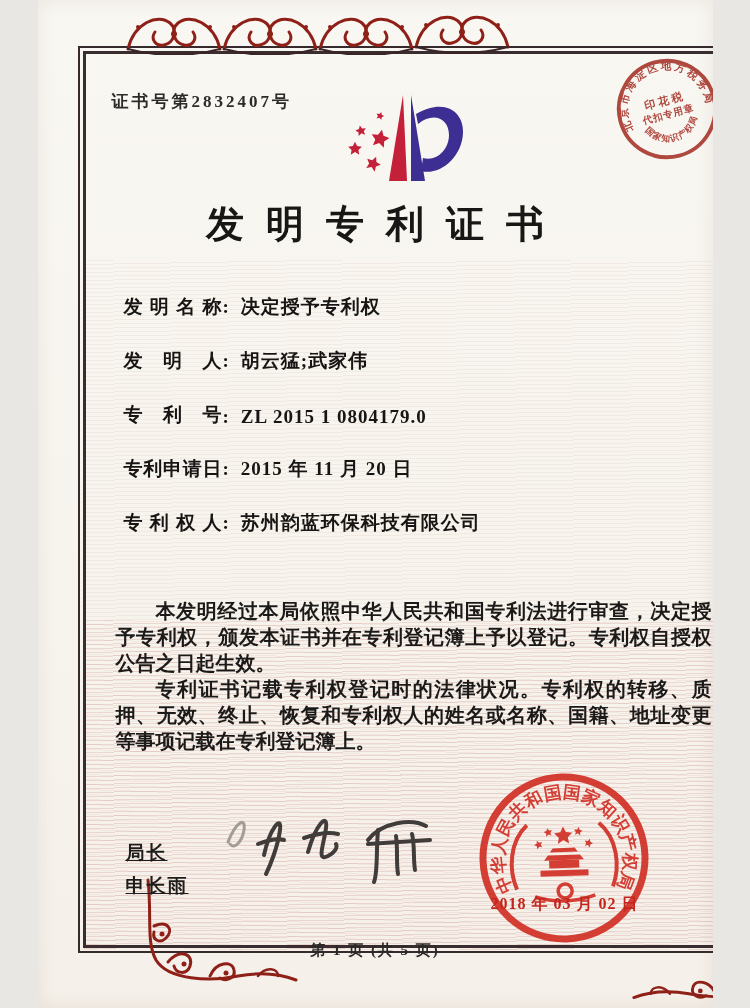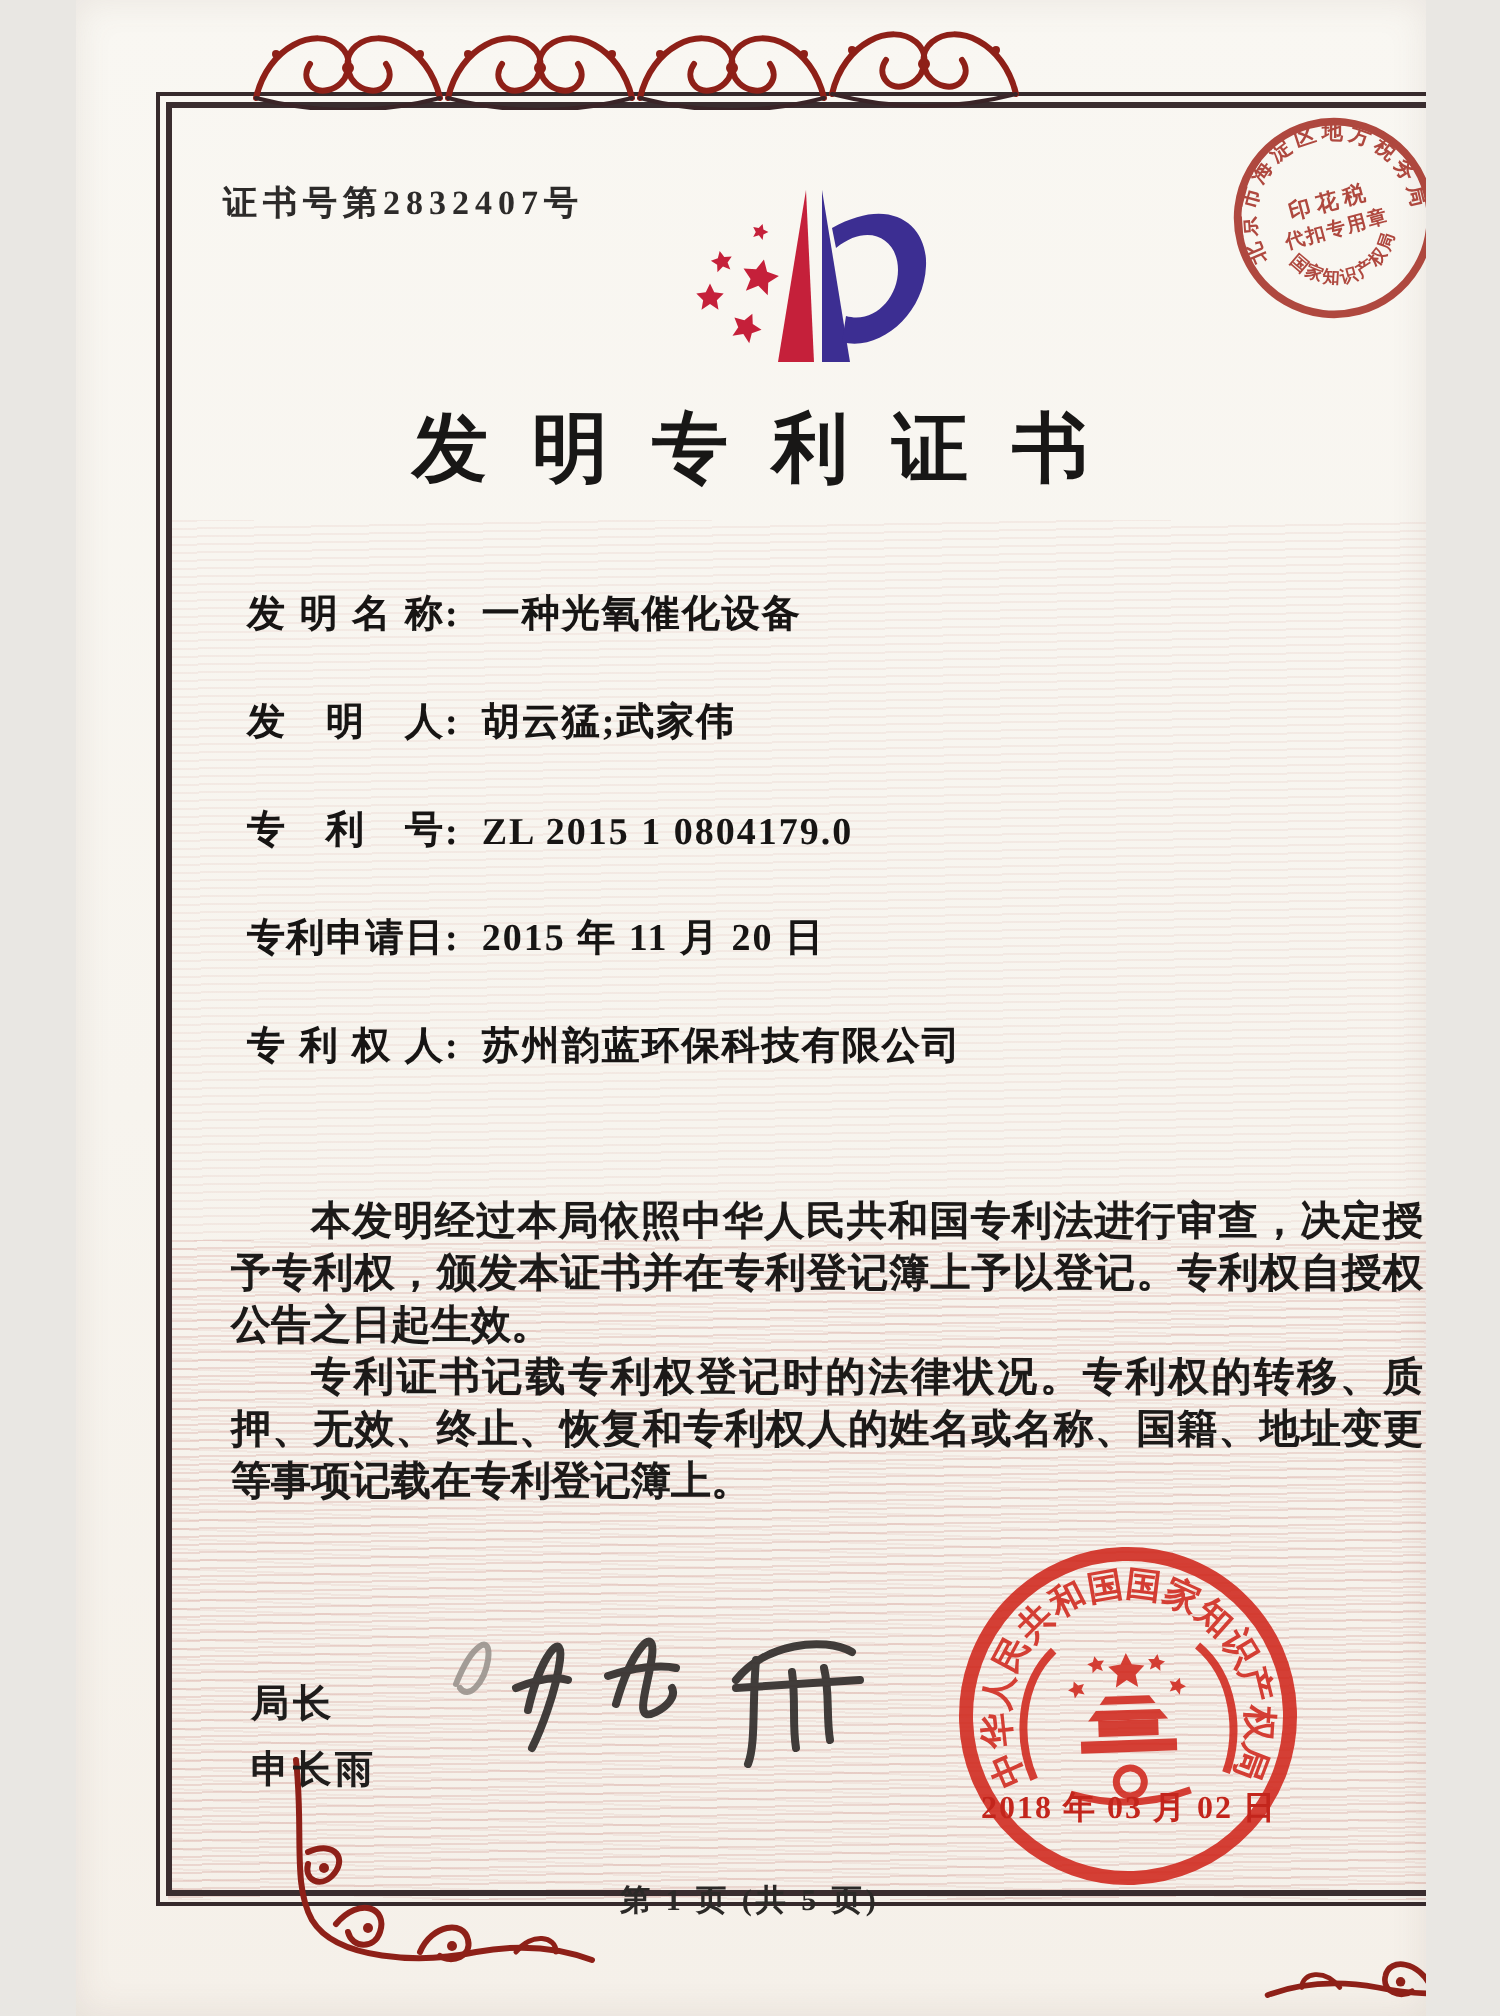--- a/index.html
+++ b/index.html
@@ -47,21 +47,21 @@
   .f-label { display:inline-block; width:98px; text-align:justify; text-align-last:justify; vertical-align:bottom; }
   .f-colon { margin-left:1px; }
   .f-value { margin-left:12px; letter-spacing:1px; }
 
   .legal { position:absolute; left:78px; top:598px; width:596px; color:#1c1a19; }
   .legal p {
     margin:0; font-size:20px; font-weight:bold; line-height:26px;
     text-indent:2em; text-align:justify;
   }
   .director { position:absolute; left:88px; top:836px; font-size:19px; font-weight:bold; color:#1f1d1c; }
-  .director div { line-height:33px; letter-spacing:2px; }
+  .director div { line-height:33px; letter-spacing:2px;text-decoration:underline; }
   .signature { position:absolute; left:182px; top:800px; width:230px; height:95px; }
 
   .office-seal { position:absolute; left:438px; top:770px; width:176px; height:176px; transform:rotate(-2deg); opacity:0.95; }
   .seal-date {
     position:absolute; left:434px; top:894px; width:186px; text-align:center;
     color:#c3251c; font-size:16px; font-weight:bold; letter-spacing:1px; z-index:3;
   }
   .page-footer {
     position:absolute; left:0; right:0; top:941px; text-align:center;
     font-size:15px; font-weight:bold; letter-spacing:2px; color:#2b2927;
@@ -179,21 +179,21 @@
         <text x="55" y="50" text-anchor="middle" font-size="11.5" font-weight="bold" letter-spacing="3">印花税</text>
         <text x="55" y="64" text-anchor="middle" font-size="10" font-weight="bold" letter-spacing="1">代扣专用章</text>
       </g>
     </svg>
   </div>
 
   <div class="patent-title">发明专利证书</div>
 
   <div class="fields">
     <div class="field-row">
-      <span class="f-label">发明名称</span><span class="f-colon">:</span><span class="f-value">一种光氧催化设备</span>
+      <span class="f-label">发明名称</span><span class="f-colon">:</span><span class="f-value">决定授予专利权</span>
     </div>
     <div class="field-row">
       <span class="f-label">发明人</span><span class="f-colon">:</span><span class="f-value">胡云猛;武家伟</span>
     </div>
     <div class="field-row">
       <span class="f-label">专利号</span><span class="f-colon">:</span><span class="f-value">ZL 2015 1 0804179.0</span>
     </div>
     <div class="field-row">
       <span class="f-label">专利申请日</span><span class="f-colon">:</span><span class="f-value">2015 年 11 月 20 日</span>
     </div>

